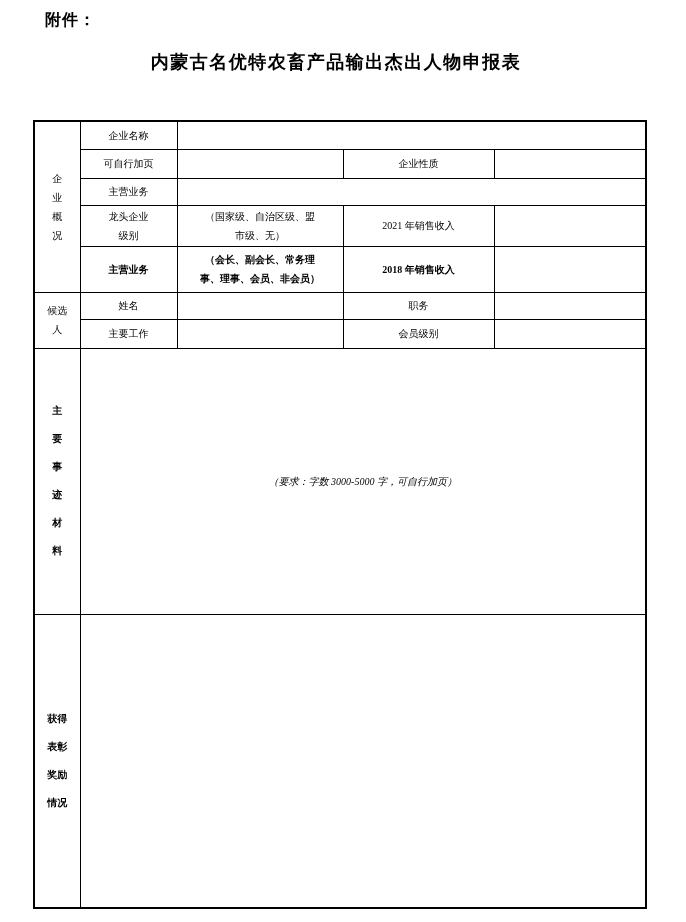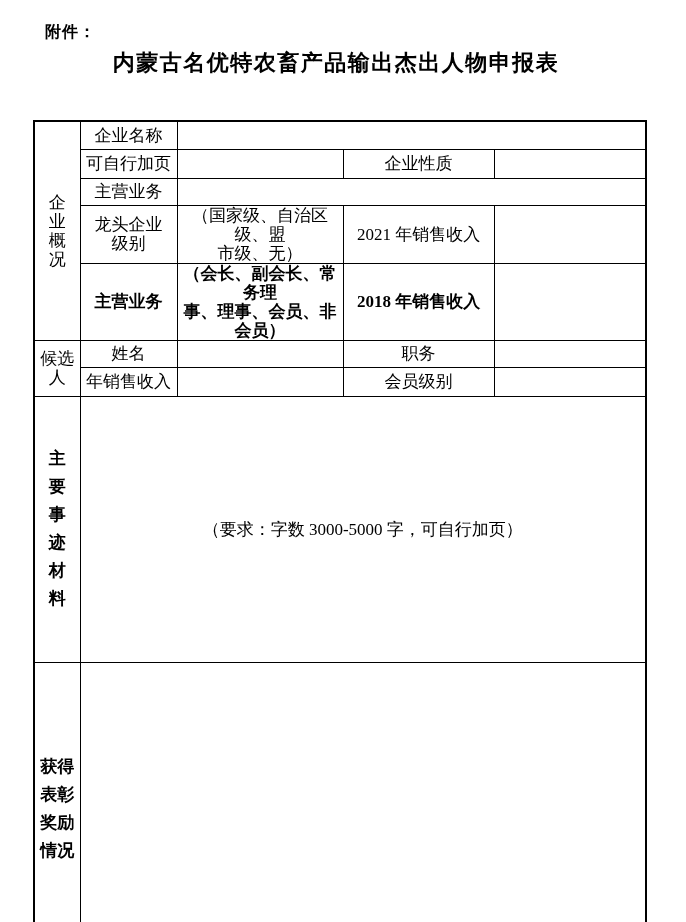--- a/index.html
+++ b/index.html
@@ -9,46 +9,46 @@
     font-family: "Liberation Serif", serif;
     color: #000;
     position: relative;
   }
   .page {
     position: absolute; left: 0; top: 0;
     width: 686px; height: 922px;
     background: #fff;
   }
   .attachment-label {
-    position: absolute; left: 45px; top: 22px;
+    position: absolute; left: 45px; top: 10px;
     font-family: "Liberation Sans", sans-serif;
     font-weight: bold;
     font-size: 16px;
     letter-spacing: 1px;
   }
   .doc-title {
     position: absolute; left: 0; top: 48px;
     width: 672px;
     text-align: center;
-    font-family: Liberation Sans, sans-serif;
+    font-family: Liberation Mono, monospace;
     font-weight: bold;
-    font-size: 22px;
+    font-size: 18px;
     letter-spacing: 1.5px;
     line-height: 30px;
   }
   table.form {
     position: absolute; left: 33px; top: 120px;
     width: 612px;
     border-collapse: collapse;
     table-layout: fixed;
     border: 2px solid #000;
   }
   table.form td {
     border: 1px solid #000;
-    font-size: 17px;
+    font-size: 10px;
     line-height: 19px;
     text-align: center;
     vertical-align: middle;
     white-space: pre-line;
     overflow: hidden;
     padding: 0;
   }
   
   tr.r1 td { height: 28px; }
   tr.r2 td { height: 29px; }
@@ -61,20 +61,21 @@
   tr.r9 td { height: 294px; text-align: center; }
 
   td.sec { line-height: 26px; }
   td.sec.bold { font-weight: bold; line-height: 28px; }
   td.opt { font-size: 14px; line-height: 20px; }
   td.deeds-content {
     vertical-align: top;
     text-align: left;
     padding: 6px 8px 0 9px;
     line-height: 20px;
+    font-style: italic;
   }
   td.val { background: #fff; }
 </style>
 </head>
 <body>
 
 <div class="page">
 
   <div class="attachment-label">附件：</div>
 
@@ -130,21 +131,21 @@
       <tr class="r6">
         <td class="sec" rowspan="2">候选
 人</td>
         <td>姓名</td>
         <td class="val"></td>
         <td>职务</td>
         <td class="val"></td>
       </tr>
 
       <tr class="r7">
-        <td>年销售收入</td>
+        <td>主要工作</td>
         <td class="val"></td>
         <td>会员级别</td>
         <td class="val"></td>
       </tr>
 
       <tr class="r8">
         <td class="sec bold">主
 要
 事
 迹

